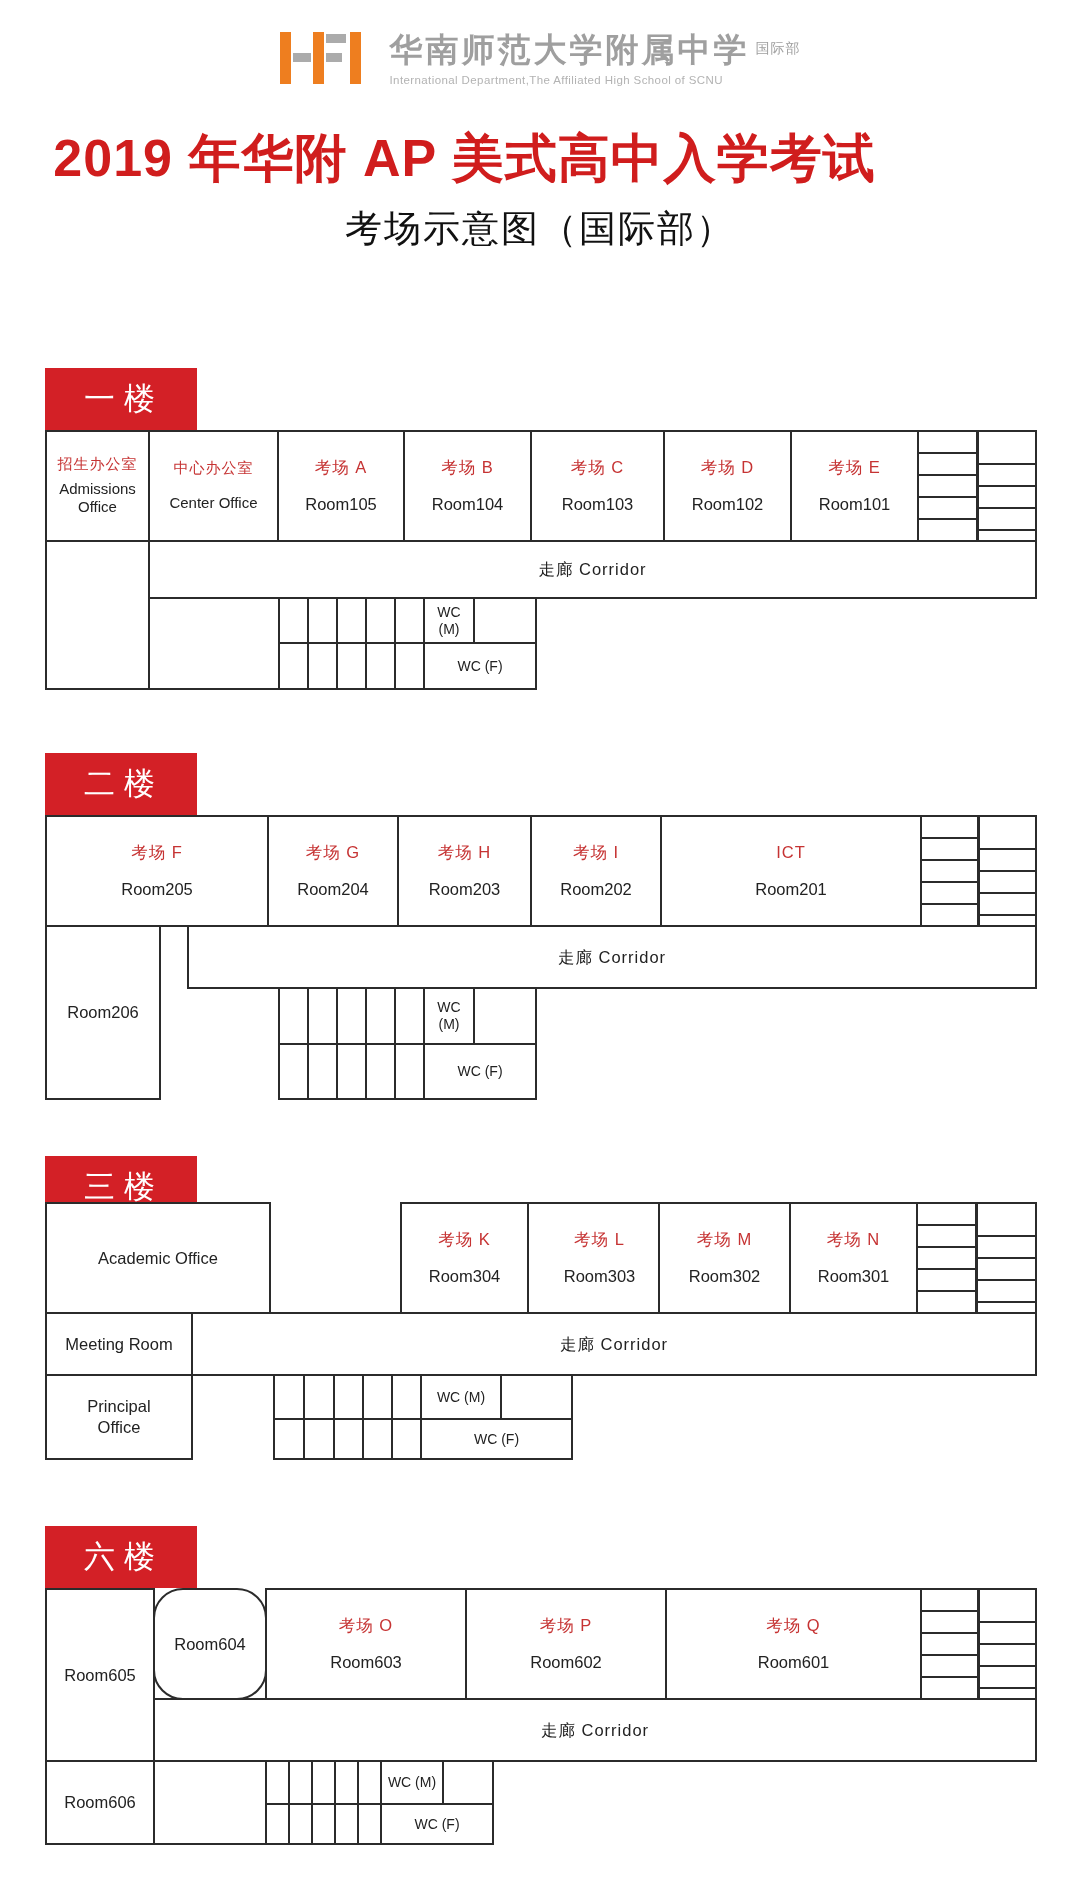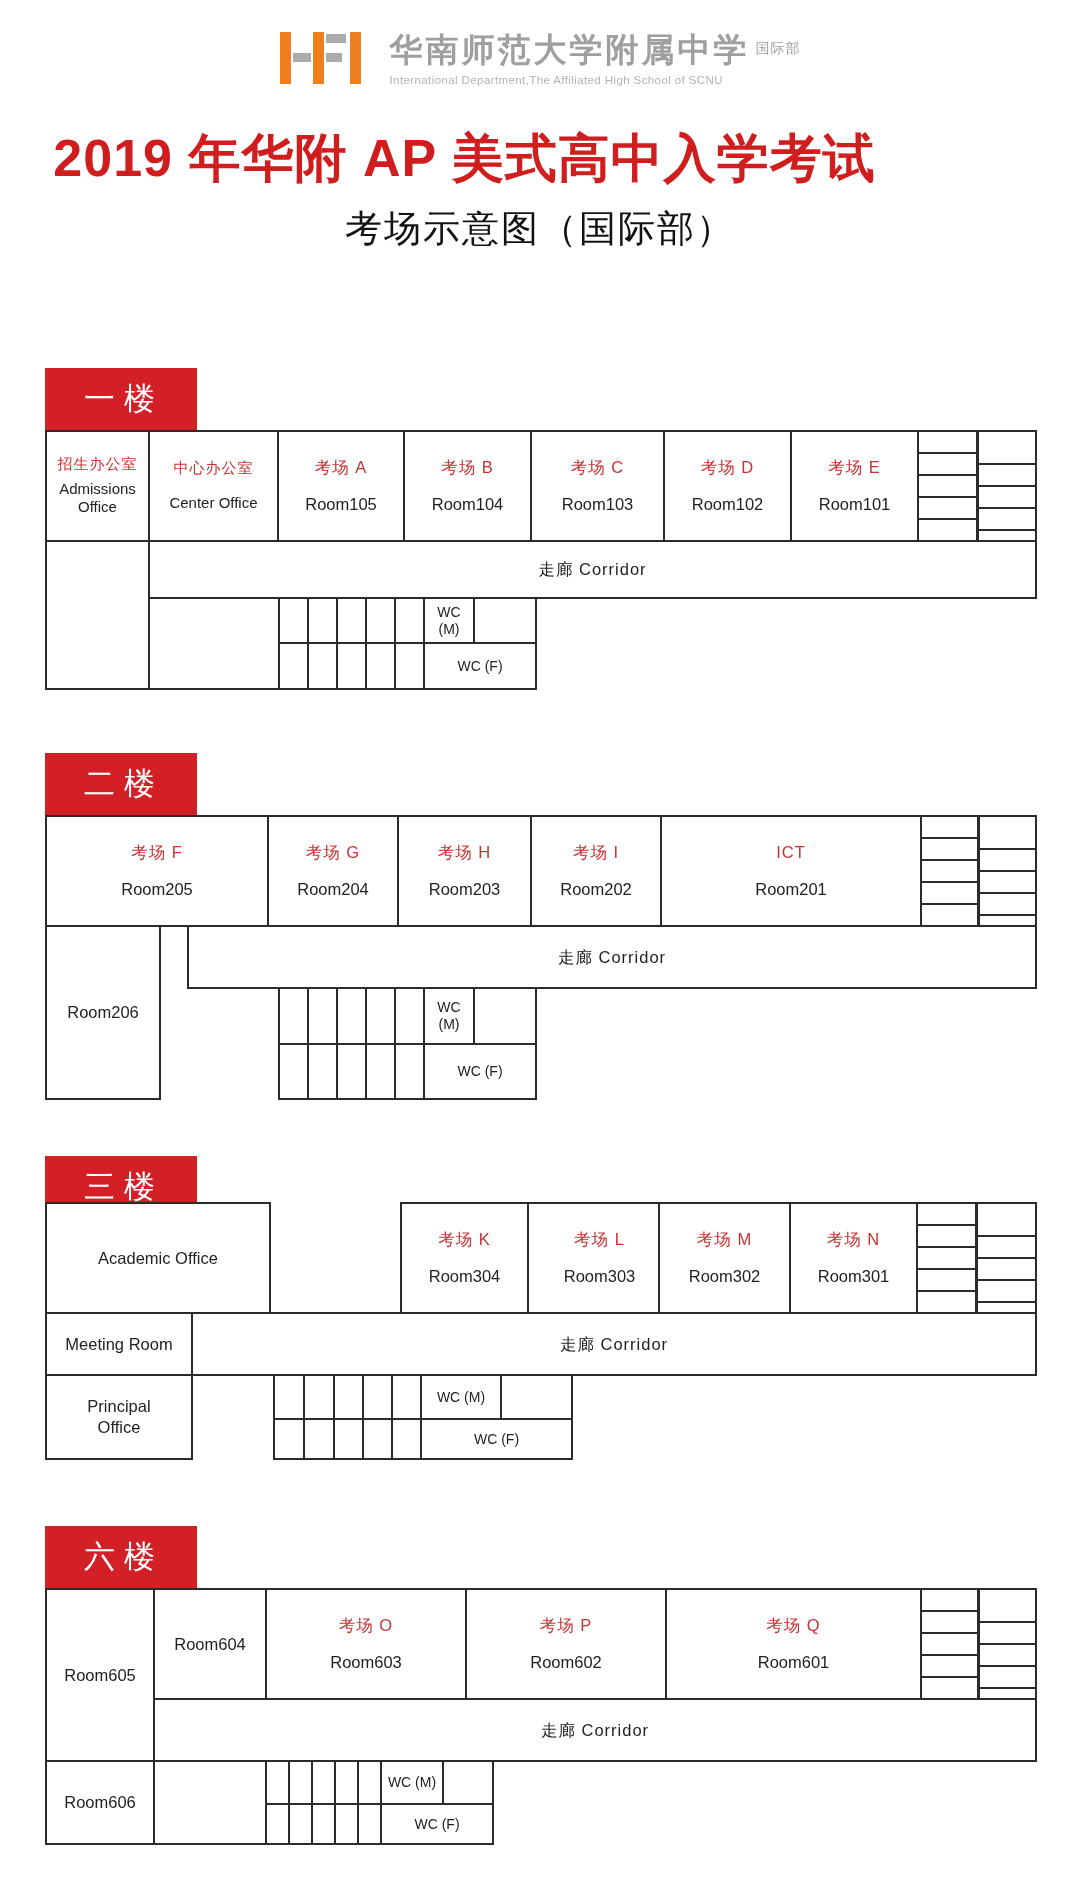--- a/index.html
+++ b/index.html
@@ -242,21 +242,21 @@
     <div class="cell" style="left:375px;top:216px;width:153px;height:42px;">
       <span class="wc">WC (F)</span>
     </div>
   </div>
 
   <div class="tab" style="top:1526px;">六楼</div>
   <div class="plan" style="top:1588px;width:992px;height:257px;">
     <div class="cell" style="left:0;top:0;width:110px;height:174px;">
       <span class="en">Room605</span>
     </div>
-    <div class="cell" style="left:108px;top:0;width:114px;height:112px;">
+    <div class="cell" style="left:108px;top:0;width:114px;height:112px;border-radius:30px;">
       <span class="en">Room604</span>
     </div>
     <div class="cell" style="left:220px;top:0;width:202px;height:112px;">
       <span class="cn">考场 O</span>
       <span class="en">Room603</span>
     </div>
     <div class="cell" style="left:420px;top:0;width:202px;height:112px;">
       <span class="cn">考场 P</span>
       <span class="en">Room602</span>
     </div>

